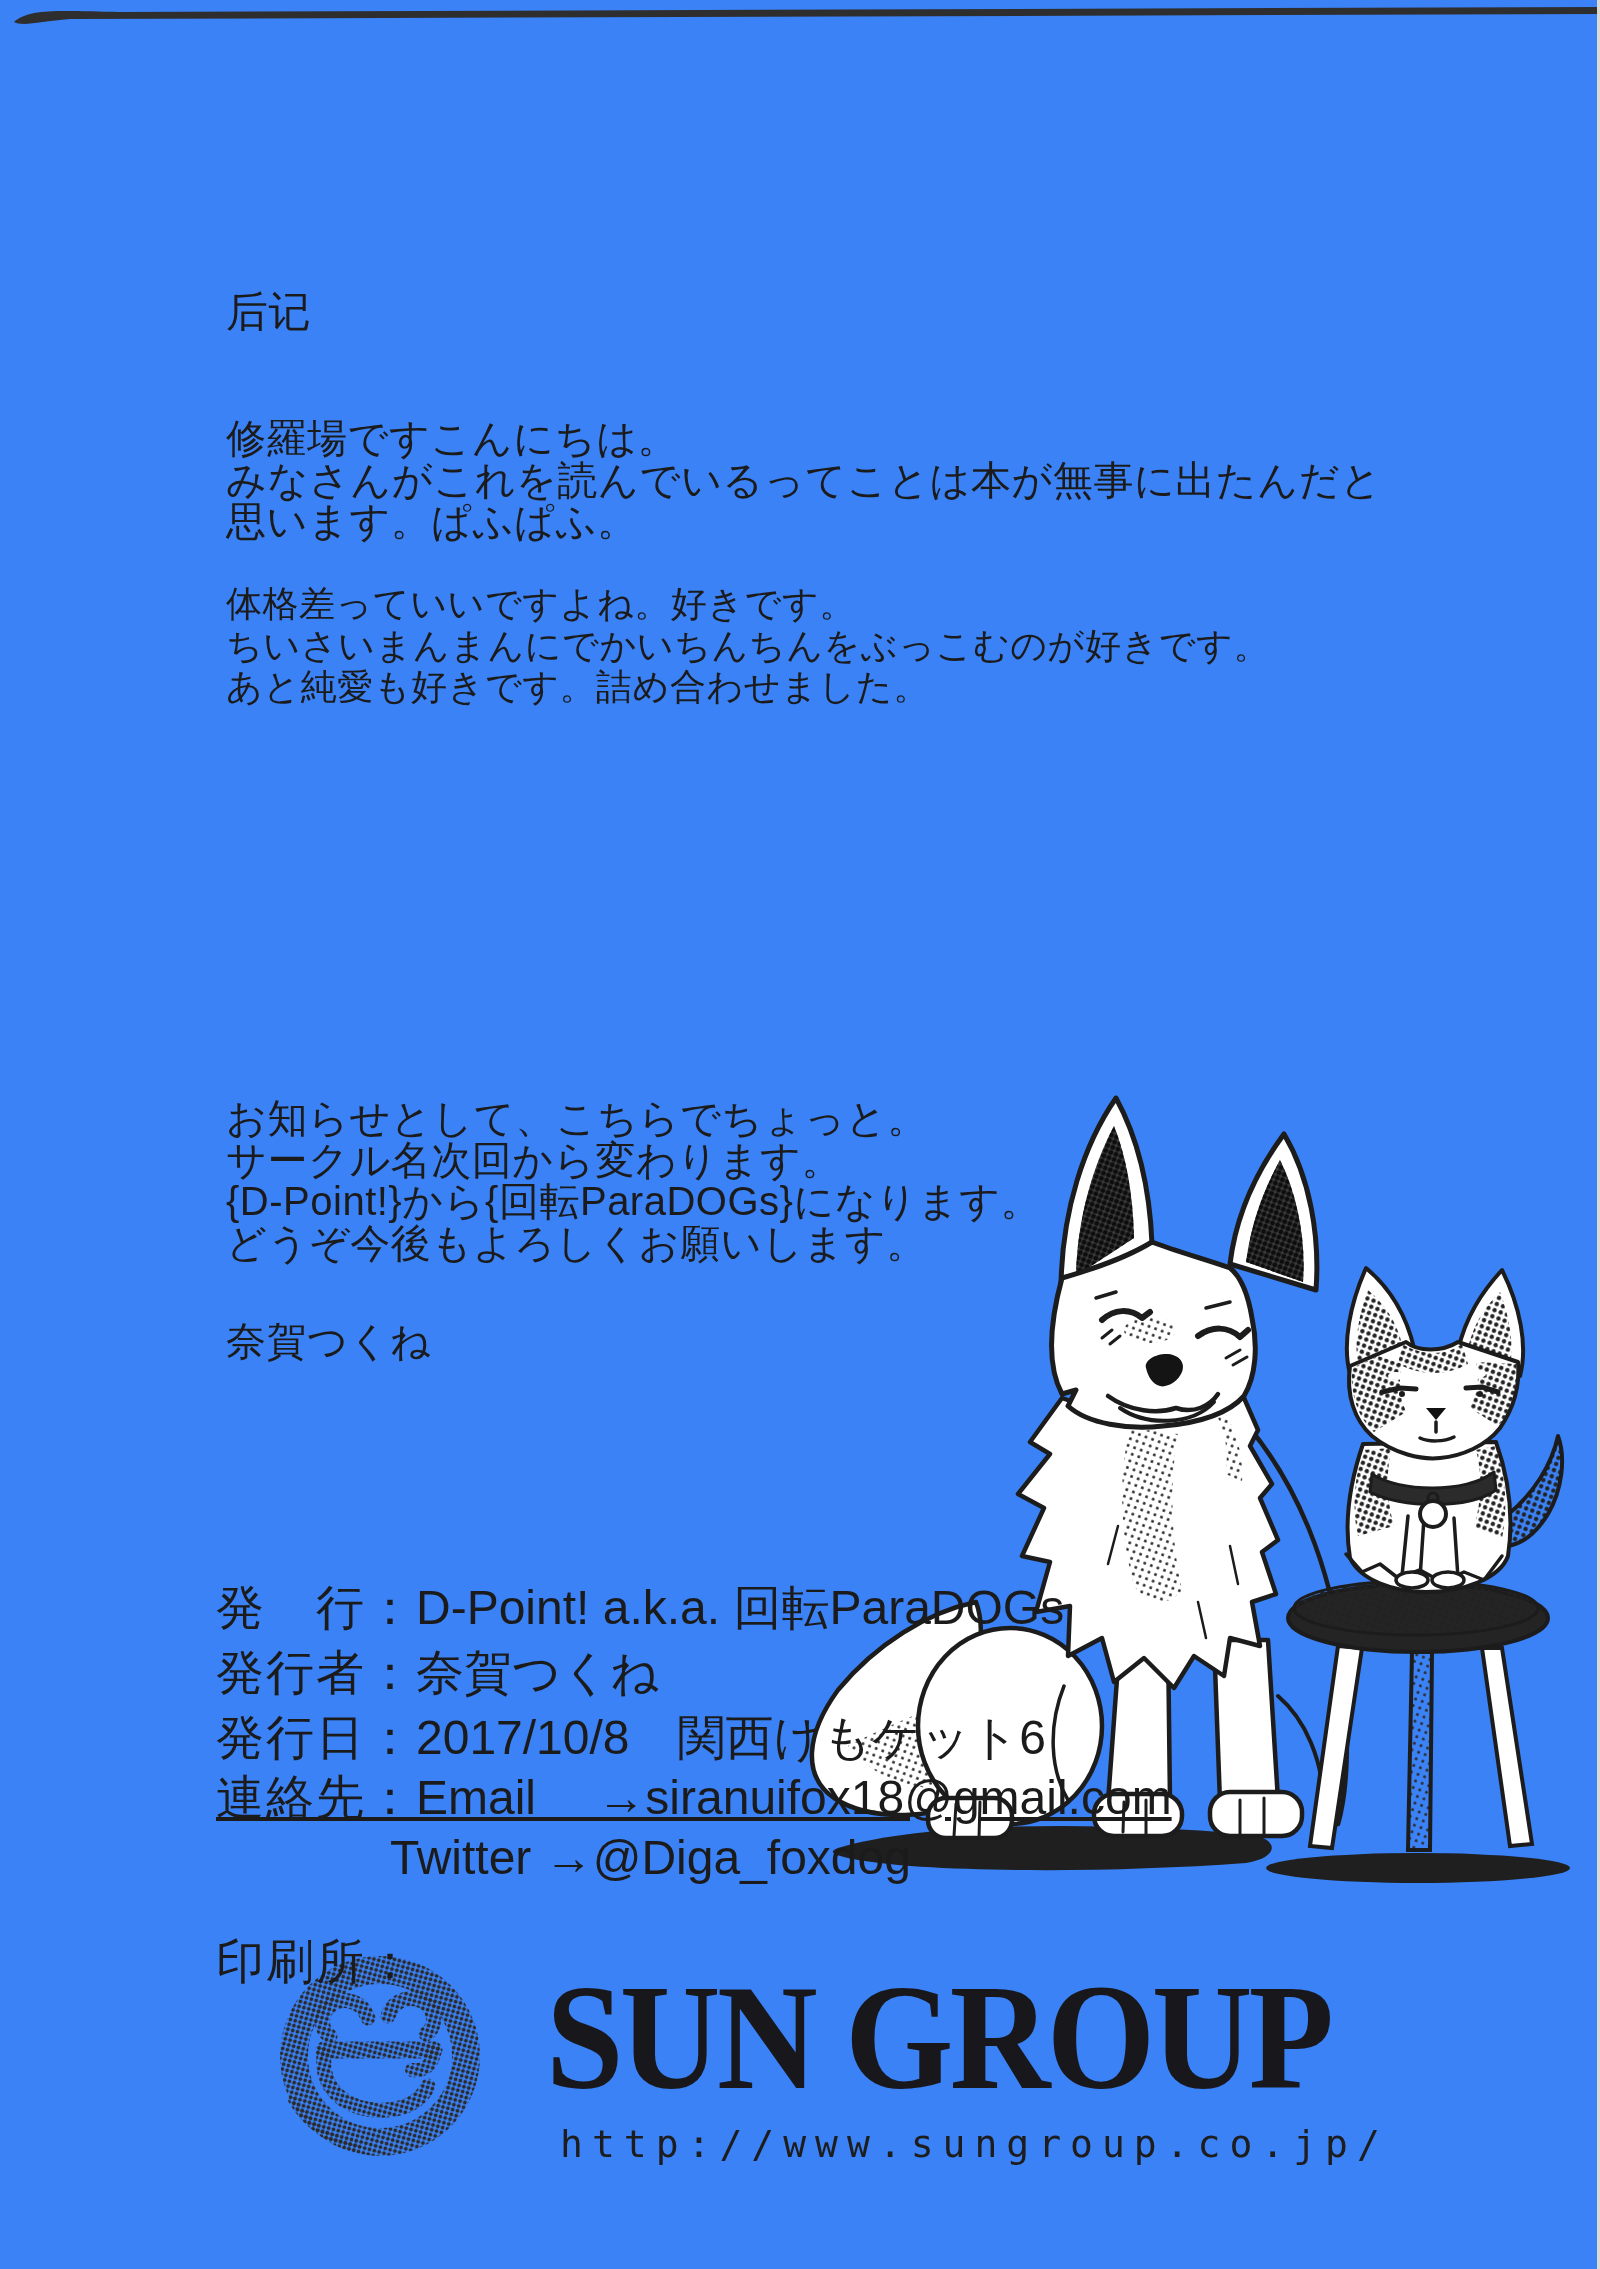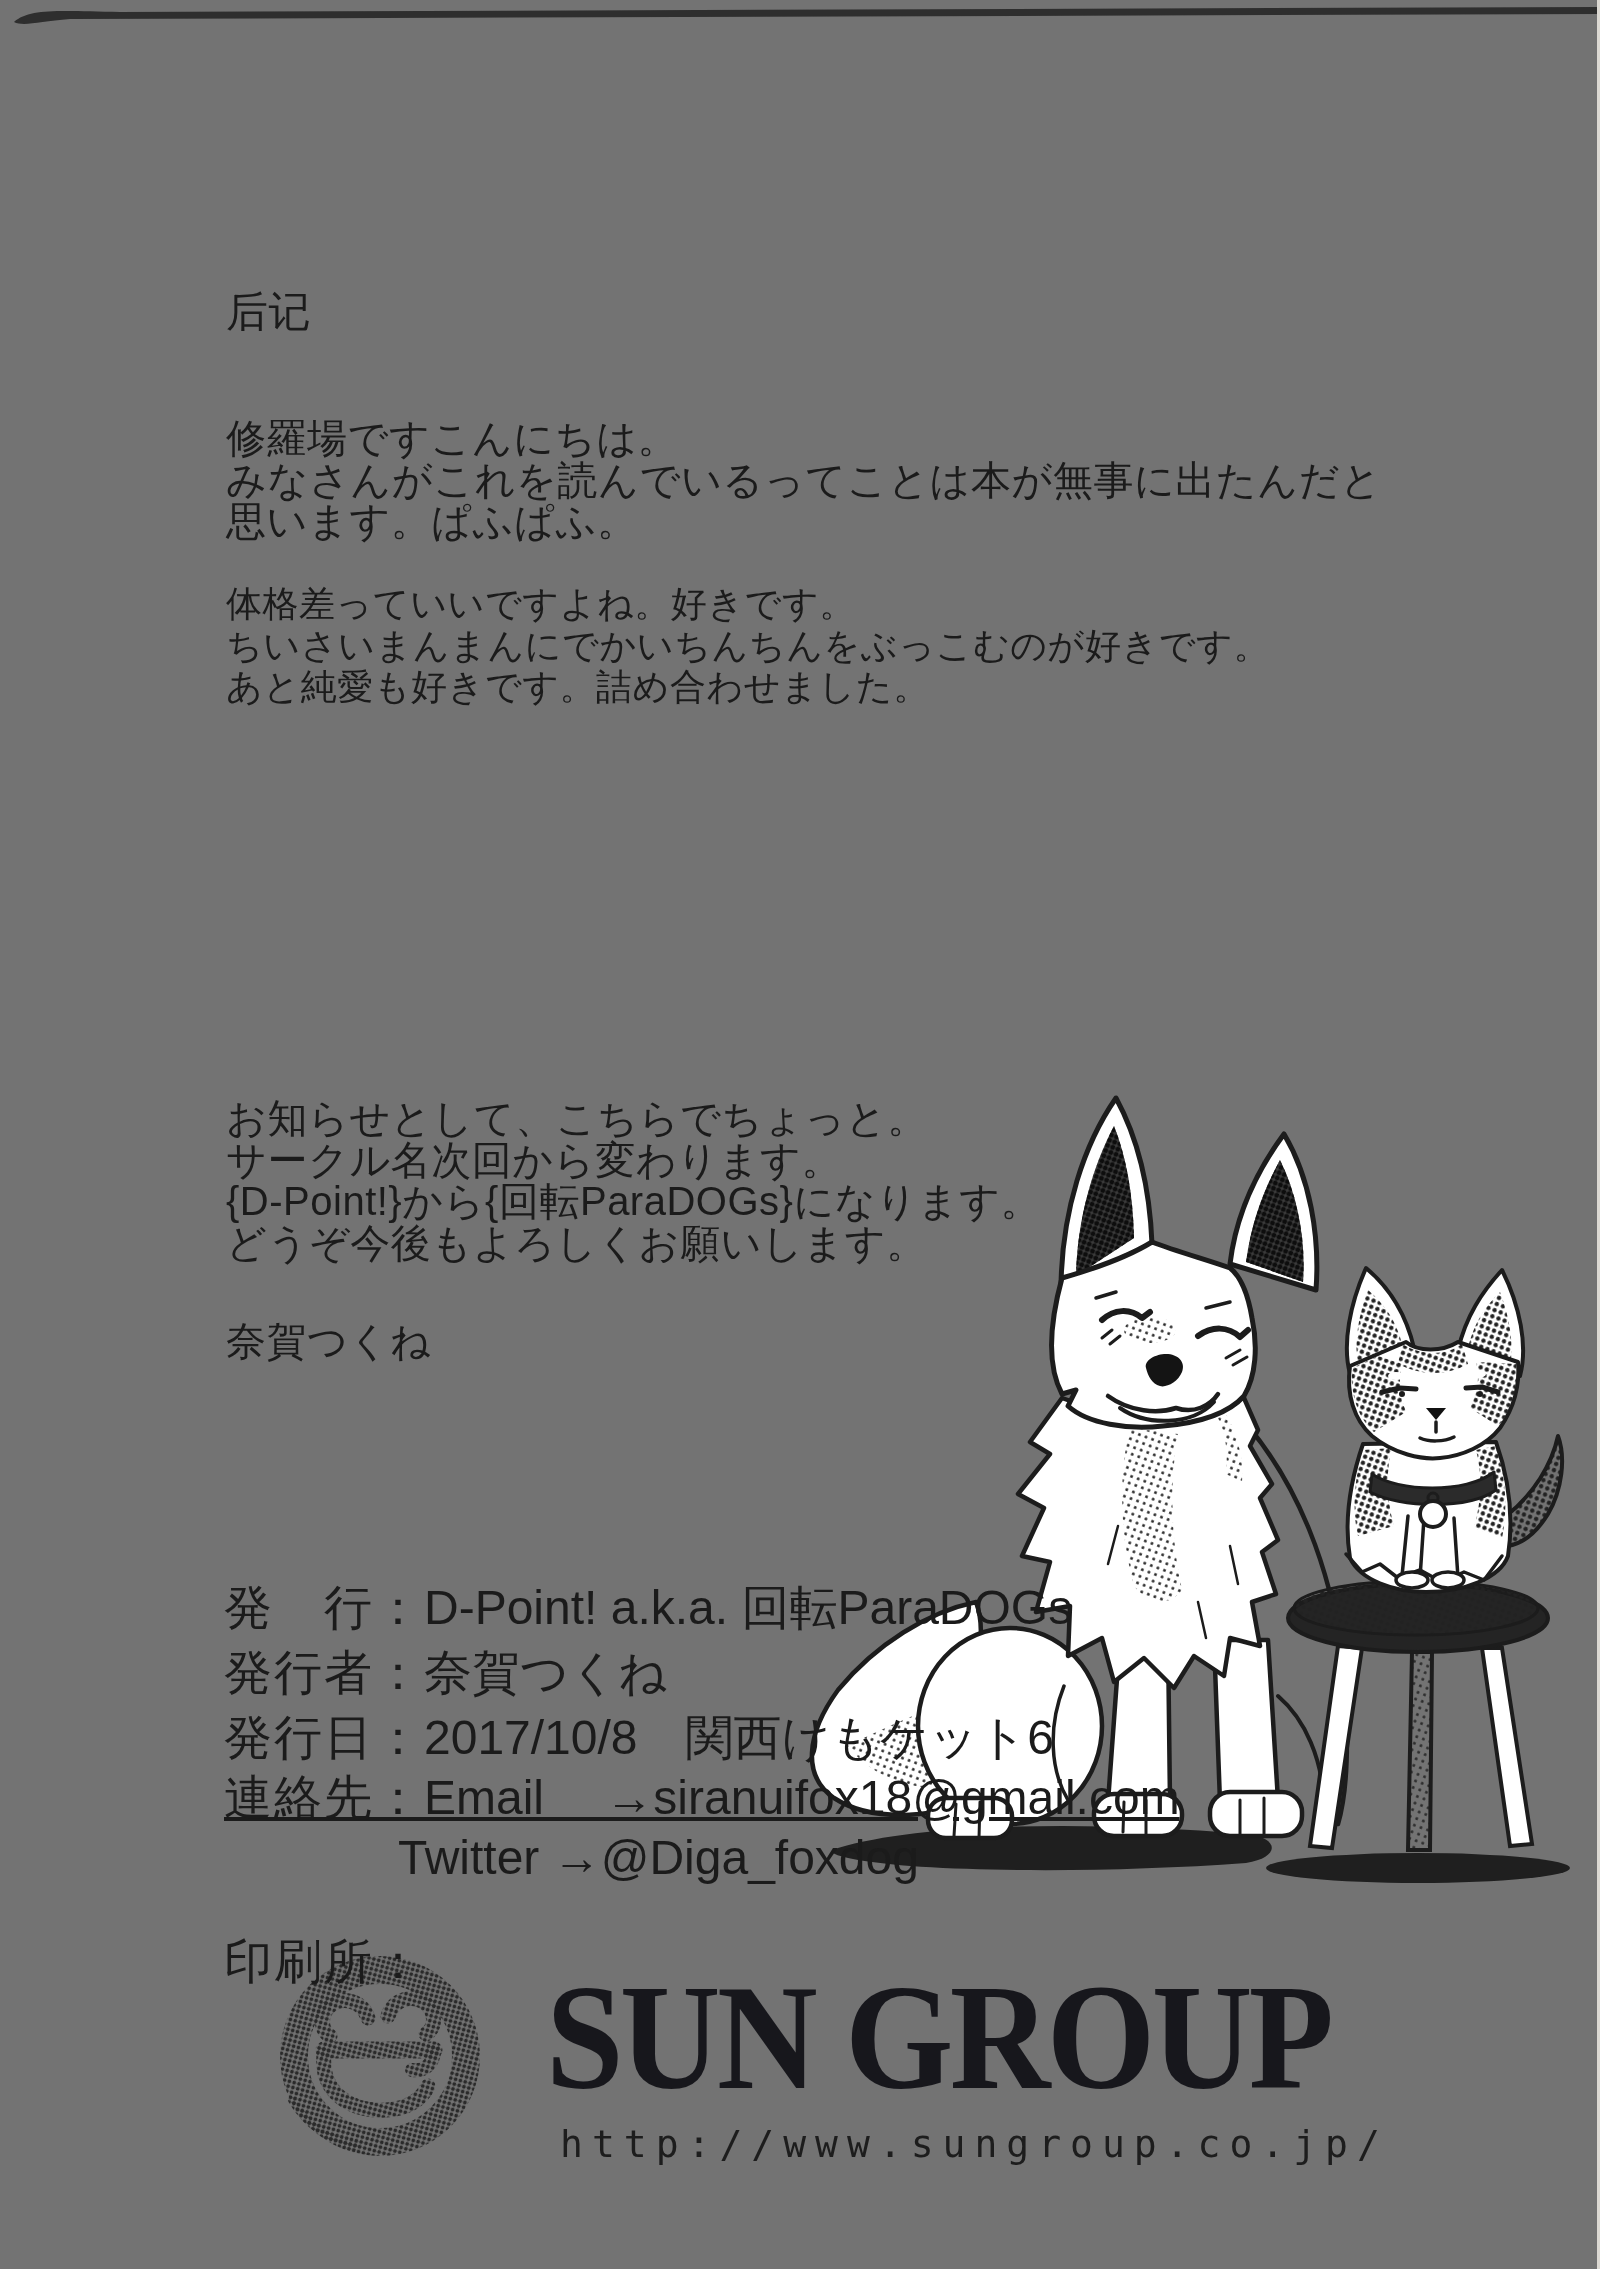--- a/index.html
+++ b/index.html
@@ -1,37 +1,37 @@
 <!DOCTYPE html>
 <html><head>
 <meta charset="utf-8">
 <style>
   html,body{margin:0;padding:0;background:#e9e7e3;}
   .page{
     position:relative;
     width:1600px;height:2269px;
-    background:#737373;
+    background:#3b82f6;
     overflow:hidden;
     font-family:"Liberation Sans","DejaVu Sans",sans-serif;
     color:#1b1b1b;
   }
   .scan-edge-top{position:absolute;top:0;left:0;width:1600px;height:30px;z-index:5;}
   .scan-edge-right{position:absolute;top:0;right:0;width:3px;height:2269px;background:#dcd9d3;z-index:5;}
 
   .txt{position:absolute;white-space:pre-line;letter-spacing:0.5px;}
   .title{left:226px;top:284px;font-size:42px;}
   .p1{left:226px;top:418px;font-size:40px;line-height:41.5px;}
   .p2{left:226px;top:586px;font-size:36px;line-height:41.5px;font-family:Liberation Mono, monospace;}
   .p3{left:226px;top:758px;font-size:40px;line-height:41.5px;}
   .p4{left:226px;top:1018px;font-size:40px;line-height:41.5px;}
   .p5{left:226px;top:1098px;font-size:40px;line-height:41.5px;z-index:3;}
   .sig{left:226px;top:1314px;font-size:40px;}
 
   .colophon{position:absolute;left:0;top:0;z-index:3;}
-  .c-row{position:absolute;left:216px;font-size:48px;white-space:pre;margin-left:8px;}
+  .c-row{position:absolute;left:216px;font-size:48px;white-space:pre;}
   .c-row .lbl{letter-spacing:2px;}
   .r1{top:1576px;} .r2{top:1641px;} .r3{top:1706px;}
   .r4{top:1766px;text-decoration:underline;} .r5{top:1830px;left:390px;} .r6{top:1930px;}
 
   .illustration{position:absolute;left:778px;top:1046px;width:822px;height:1000px;z-index:1;}
 
   .printer-logo{position:absolute;left:0;top:0;z-index:2;}
   .logo-mark{position:absolute;left:262px;top:1942px;width:236px;height:236px;}
   .logo-text{
     position:absolute;left:546px;top:1962px;

